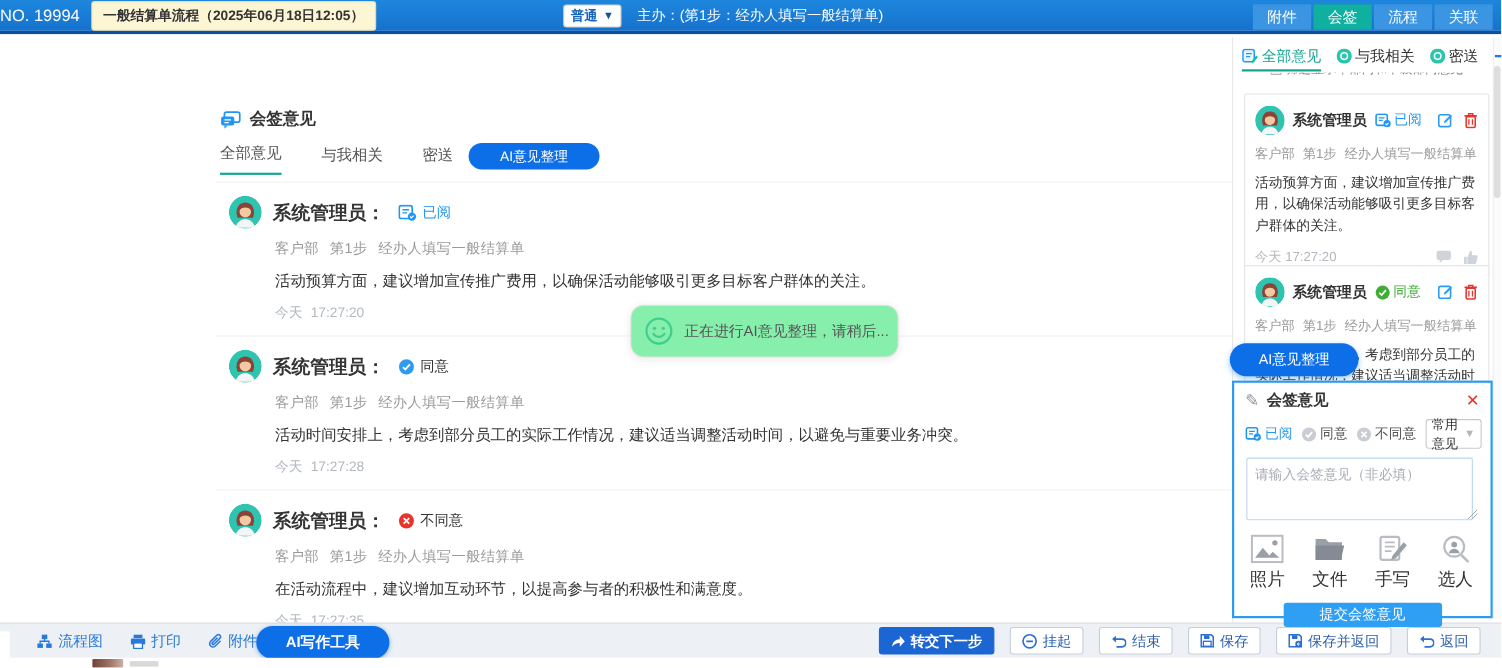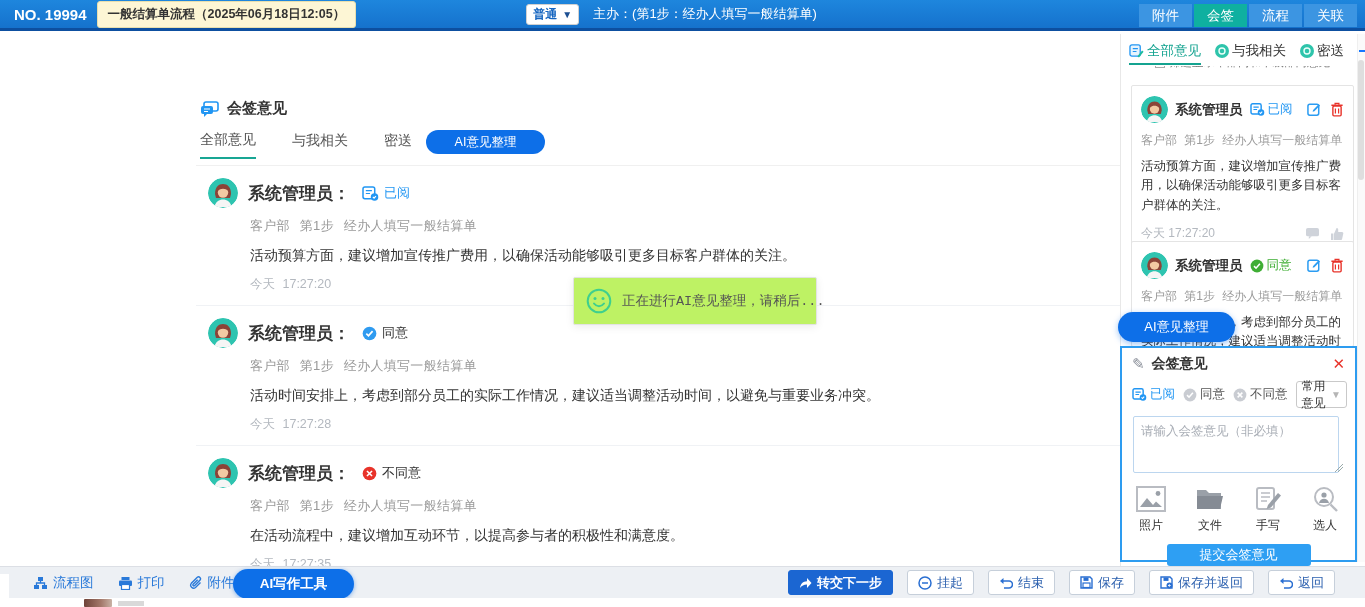--- a/index.html
+++ b/index.html
@@ -4,21 +4,21 @@
 <style>
   * { margin:0; padding:0; box-sizing:border-box; }
   html,body { width:1365px; height:607px; overflow:hidden; }
   body { font-family:"Liberation Sans","DejaVu Sans",sans-serif; font-size:13px; color:#333; background:#fff; }
   .stage { position:relative; width:1365px; height:607px; overflow:hidden; background:#fff; }
 
   
   .topbar { position:absolute; left:0; top:0; width:1365px; height:31px;
     background:linear-gradient(180deg,#1e86dd,#1572cd); border-bottom:3px solid #0d4fa0;
     display:flex; align-items:center; }
-  .tb-no { color:#fff; font-weight:bold; font-size:15px; margin-left:14px; white-space:nowrap; }
+  .tb-no { color:#fff; font-weight:normal; font-size:15px; white-space:nowrap; }
   .tb-badge { background:#fdf6d5; color:#333; font-weight:bold; font-size:12.5px;
     border-radius:3px; padding:4px 10px; margin-left:10px; white-space:nowrap; border:1px solid #e8dfae; }
   .tb-select { background:#fff; border:1px solid #d0d0d0; border-radius:3px; height:21px;
     display:flex; align-items:center; gap:5px; padding:0 6px; margin-left:170px;
     color:#1565c0; font-weight:bold; font-size:12px; cursor:pointer; }
   .tb-select .chev { color:#1c4f92; font-size:10px; }
   .tb-host { color:#fff; font-size:13px; margin-left:14px; white-space:nowrap; }
   .tb-nav { position:absolute; right:8px; top:4px; display:flex; gap:2px; }
   .tb-nav-btn { width:53px; height:23px; background:#3c95e2; color:#fff; font-size:13.5px;
     display:flex; align-items:center; justify-content:center; cursor:pointer; }
@@ -43,23 +43,23 @@
   .c-status { display:flex; align-items:center; gap:5px; font-size:13px; margin-left:2px; }
   .c-status.read { color:#2196f3; }
   .c-status.agree { color:#333; }
   .c-status.disagree { color:#333; }
   .c-meta { margin:9px 0 0 42px; color:#999; font-size:13px; letter-spacing:.3px; word-spacing:6px; }
   .c-text { margin:12px 0 0 42px; color:#333; font-size:14px; }
   .c-time { margin:11px 0 2px 42px; color:#b3b8bf; font-size:12.5px; word-spacing:4px; }
   .avatar { border-radius:50%; overflow:hidden; flex:0 0 auto; }
 
   
-  .ai-tip { position:absolute; left:573px; top:277px; width:244px; height:48px; background:#bef264;
-    border:1px solid #e3e3e3; border-radius:2px; box-shadow:0 2px 8px rgba(0,0,0,.08);
-    display:flex; align-items:center; gap:10px; padding:0 12px; z-index:5;font-family:Liberation Mono, monospace; }
+  .ai-tip { position:absolute; left:573px; top:277px; width:244px; height:48px; background:#86efac;
+    border:1px solid #e3e3e3; border-radius:12px; box-shadow:0 2px 8px rgba(0,0,0,.08);
+    display:flex; align-items:center; gap:10px; padding:0 12px; z-index:5; }
   .ai-tip-text { color:#555; font-size:13.5px; white-space:nowrap; }
 
   
   .sidebar { position:absolute; left:1120px; top:34px; width:245px; height:532px; background:#fff;
     border-left:1px solid #e8e8e8; }
   .sb-tabs { position:absolute; left:8px; top:8px; width:228px; display:flex; align-items:center;
     gap:14px; font-size:13.5px; background:#fff; z-index:3; padding-bottom:6px; }
   .sb-tab { display:flex; align-items:center; gap:3px; cursor:pointer; color:#333; white-space:nowrap; }
   .sb-tab.active { color:#14a390; border-bottom:2px solid #14a390; padding-bottom:3px; margin-bottom:-5px; }
   .sb-filter { position:absolute; left:34px; top:28px; height:13px; overflow:hidden; z-index:2; }
@@ -98,33 +98,33 @@
   .op-select { margin-left:auto; width:70px; height:27px; border:1px solid #c9c9c9; border-radius:3px;
     display:flex; align-items:center; padding:0 5px; font-size:12px; color:#333; cursor:pointer; }
   .op-select .chev { margin-left:auto; color:#b5b5b5; font-size:10px; }
   .op-textarea-wrap { position:relative; margin:8px 10px 0 11px; }
   .op-textarea { width:206px; height:57px; border:1px solid #bcd6ef; border-radius:2px; resize:none;
     font-family:inherit; font-size:12.5px; color:#333; padding:6px 7px; outline:none; }
   .op-textarea::placeholder { color:#a8adb5; }
   .op-resize { position:absolute; right:2px; bottom:4px; width:9px; height:9px;
     background:linear-gradient(135deg,transparent 50%,#9aa 50%,#9aa 57%,transparent 57%,transparent 70%,#9aa 70%,#9aa 77%,transparent 77%); }
   .op-tools { display:flex; justify-content:space-between; padding:10px 16px 0 14px; }
-  .op-tool { display:flex; flex-direction:column; align-items:center; gap:5px; font-size:12px; color:#333; cursor:pointer; }
+  .op-tool { display:flex; flex-direction:column; align-items:center; gap:5px; font-size:16px; color:#333; cursor:pointer; }
   .op-submit { margin:10px auto 0 auto; width:144px; height:22px; background:#2e9ff3; border-radius:3px;
     color:#fff; font-size:13px; display:flex; align-items:center; justify-content:center; cursor:pointer; }
 
   
   .footer { position:absolute; left:0; top:566px; width:1365px; height:32px; background:#edf0f4;
     border-top:1px solid #dcdfe5; }
   .f-links { position:absolute; left:33px; top:0; height:32px; display:flex; align-items:center; gap:24px; }
   .f-link { display:flex; align-items:center; gap:5px; color:#2979d9; font-size:13.5px; cursor:pointer; white-space:nowrap; }
   .f-ai { position:absolute; left:233px; top:2px; width:121px; height:30px; background:#0d6fe8; color:#fff;
     border-radius:15px; display:flex; align-items:center; justify-content:center; font-size:13.5px;
     font-weight:bold; cursor:pointer; box-shadow:0 1px 4px rgba(13,111,232,.5); }
-  .f-actions { position:absolute; right:30px; top:3px; display:flex; gap:14px; }
+  .f-actions { position:absolute; right:19px; top:3px; display:flex; gap:14px; }
   .f-btn { height:25px; display:flex; align-items:center; gap:5px; padding:0 10px; font-size:13px;
     background:#fff; border:1px solid #c6cfda; border-radius:3px; color:#2a5fae; cursor:pointer; white-space:nowrap; }
   .f-btn.primary { background:#1b66d2; border-color:#1b66d2; color:#fff; font-weight:bold; }
 
   .bstrip { position:absolute; left:0; top:598px; width:1365px; height:9px; background:#fff; }
   .bthumb { position:absolute; left:84px; top:599px; width:28px; height:8px;
     background:linear-gradient(90deg,#6e4238,#a3786a 60%,#c9b2a5); border-radius:1px; }
   .bsmudge { position:absolute; left:118px; top:601px; width:26px; height:5px; background:#d9d9d9; }
   .lnotch { position:absolute; left:0; top:574px; width:9px; height:24px; background:#fff; }
 

